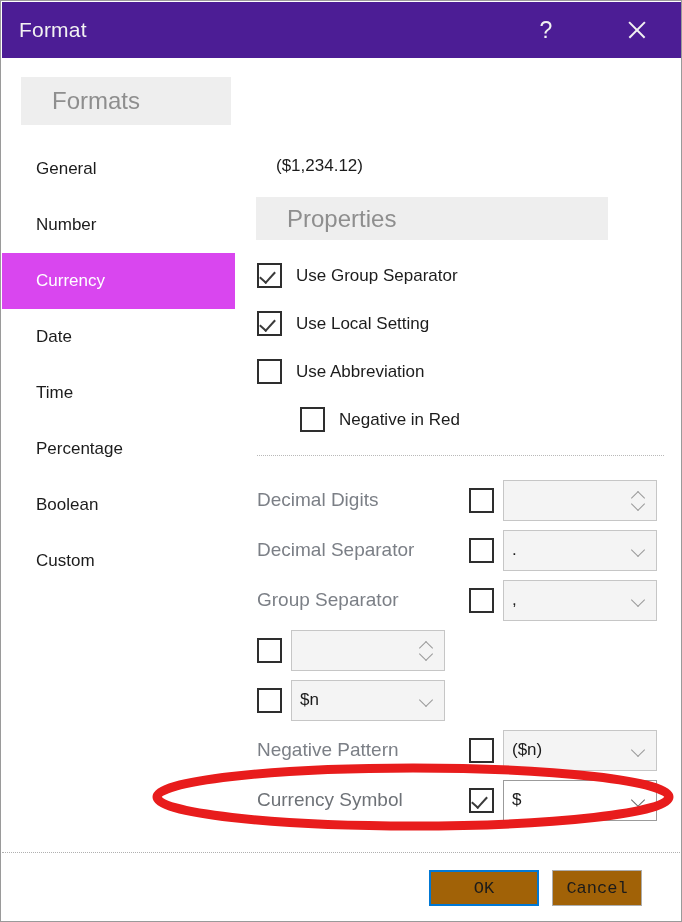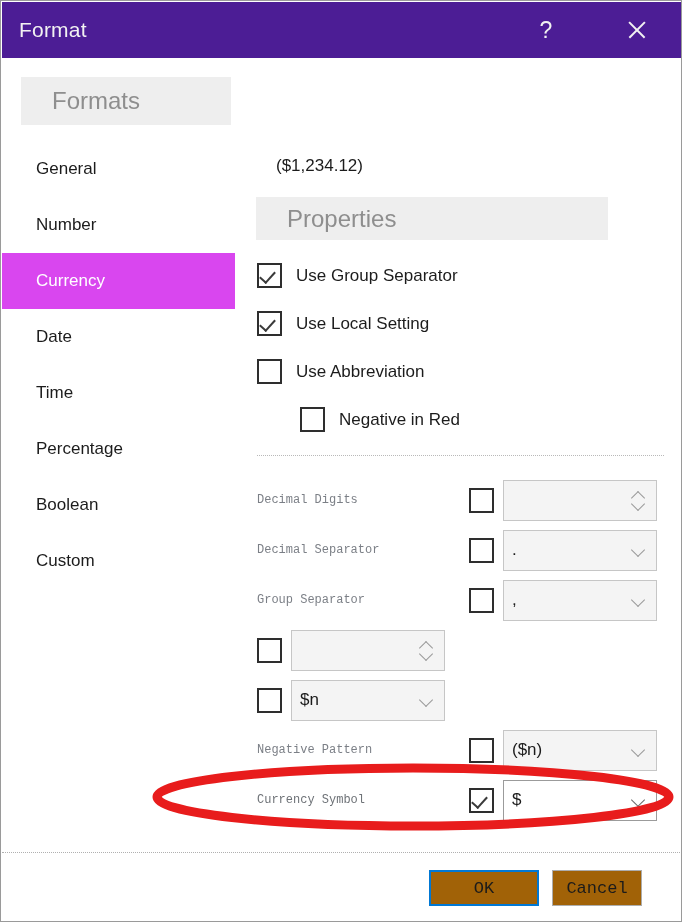--- a/index.html
+++ b/index.html
@@ -175,25 +175,24 @@
   .field-row {
     position: absolute;
     left: 256px;
     width: 407px;
     height: 44px;
     display: flex;
     align-items: center;
   }
   .field-label {
     width: 212px;
-    font-size: 12px;
+    font-size: 19px;
     color: #7b7f86;
     white-space: nowrap;
     flex: 0 0 auto;
-    font-family: Liberation Mono, monospace;
   }
   .field-row.enabled .field-label { color: #6e7277; }
   .row-cb {
     width: 25px;
     height: 25px;
     box-sizing: border-box;
     border: 2.5px solid #2e2e2e;
     background: #ffffff;
     position: relative;
     flex: 0 0 auto;

